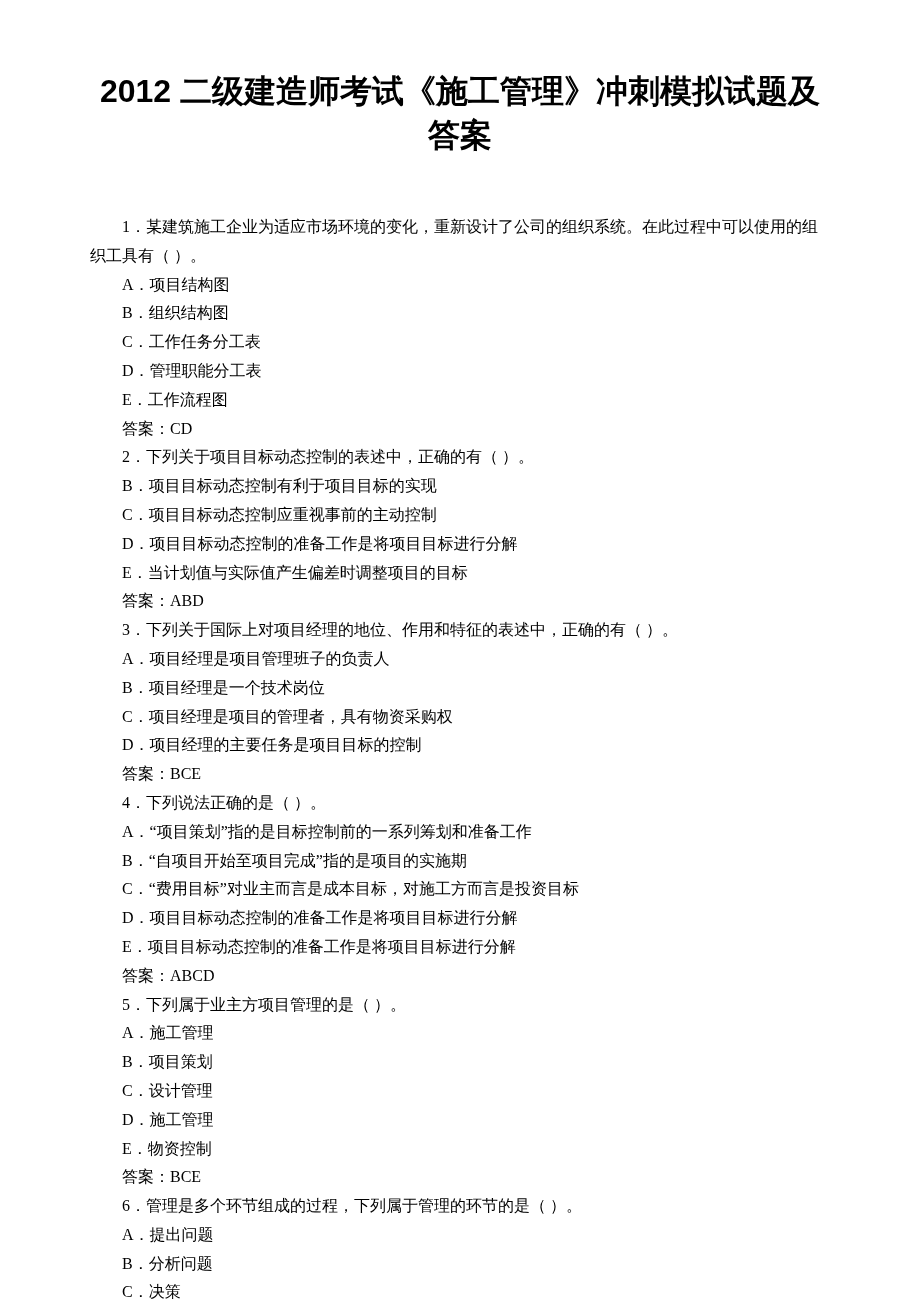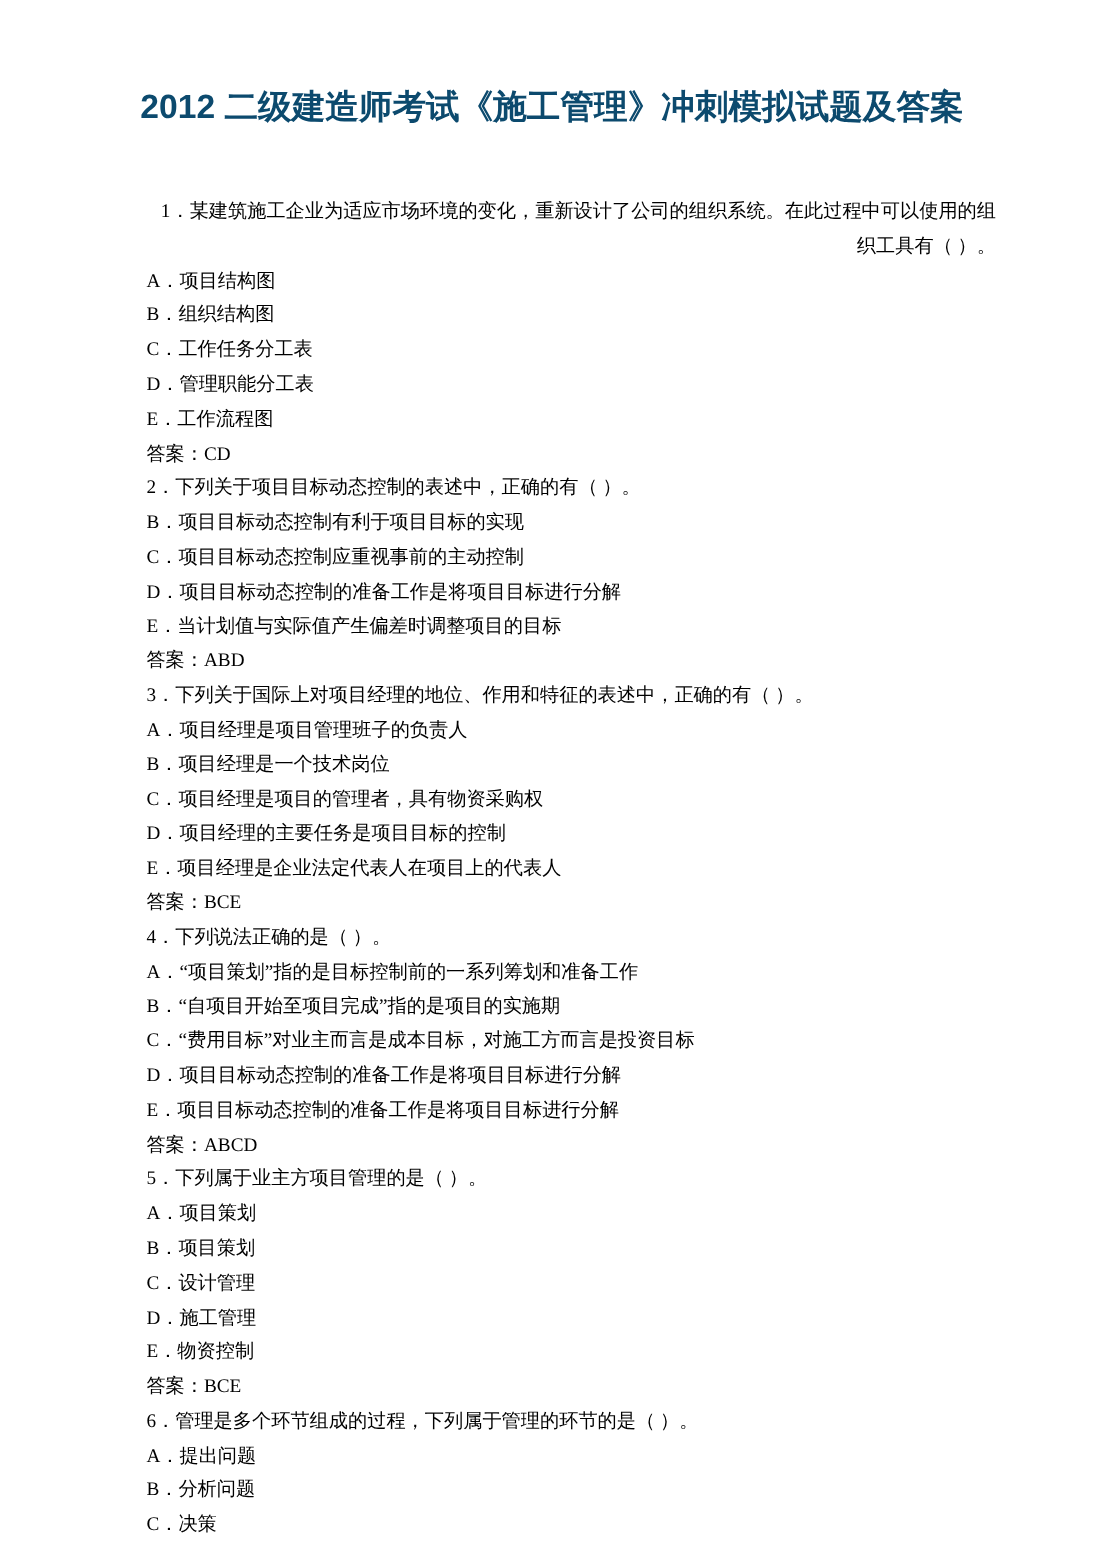--- a/index.html
+++ b/index.html
@@ -10,32 +10,31 @@
       width: 920px;
     }
     .page {
       padding: 70px 90px 60px 90px;
       box-sizing: border-box;
     }
     .title {
       text-align: center;
       font-family: "SimHei", "黑体", sans-serif;
       font-weight: bold;
-      font-size: 28px;
-      color: #0c4a6e;
+      font-size: 32px;
+      color: #000000;
       margin-bottom: 55px;
     }
     .content {
       font-size: 16px;
       line-height: 1.8;
       color: #000000;
     }
     .question-stem {
       text-indent: 2em;
-      text-align: right;
     }
     .option, .answer {
       text-indent: 2em;
     }
   </style>
 </head>
 <body>
 
 <div class="page">
   <div class="title">2012 二级建造师考试《施工管理》冲刺模拟试题及答案</div>
@@ -51,31 +50,30 @@
       <div class="option">B．项目目标动态控制有利于项目目标的实现</div>
       <div class="option">C．项目目标动态控制应重视事前的主动控制</div>
       <div class="option">D．项目目标动态控制的准备工作是将项目目标进行分解</div>
       <div class="option">E．当计划值与实际值产生偏差时调整项目的目标</div>
       <div class="answer">答案：ABD</div>
       <div class="option">3．下列关于国际上对项目经理的地位、作用和特征的表述中，正确的有（ ）。</div>
       <div class="option">A．项目经理是项目管理班子的负责人</div>
       <div class="option">B．项目经理是一个技术岗位</div>
       <div class="option">C．项目经理是项目的管理者，具有物资采购权</div>
       <div class="option">D．项目经理的主要任务是项目目标的控制</div>
-      <div class="option">E．项目经理是企业法定代表人在项目上的代表人</div>
       <div class="answer">答案：BCE</div>
       <div class="option">4．下列说法正确的是（ ）。</div>
       <div class="option">A．“项目策划”指的是目标控制前的一系列筹划和准备工作</div>
       <div class="option">B．“自项目开始至项目完成”指的是项目的实施期</div>
       <div class="option">C．“费用目标”对业主而言是成本目标，对施工方而言是投资目标</div>
       <div class="option">D．项目目标动态控制的准备工作是将项目目标进行分解</div>
       <div class="option">E．项目目标动态控制的准备工作是将项目目标进行分解</div>
       <div class="answer">答案：ABCD</div>
       <div class="option">5．下列属于业主方项目管理的是（ ）。</div>
-      <div class="option">A．项目策划</div>
+      <div class="option">A．施工管理</div>
       <div class="option">B．项目策划</div>
       <div class="option">C．设计管理</div>
       <div class="option">D．施工管理</div>
       <div class="option">E．物资控制</div>
       <div class="answer">答案：BCE</div>
       <div class="option">6．管理是多个环节组成的过程，下列属于管理的环节的是（ ）。</div>
       <div class="option">A．提出问题</div>
       <div class="option">B．分析问题</div>
       <div class="option">C．决策</div>
     </div>

